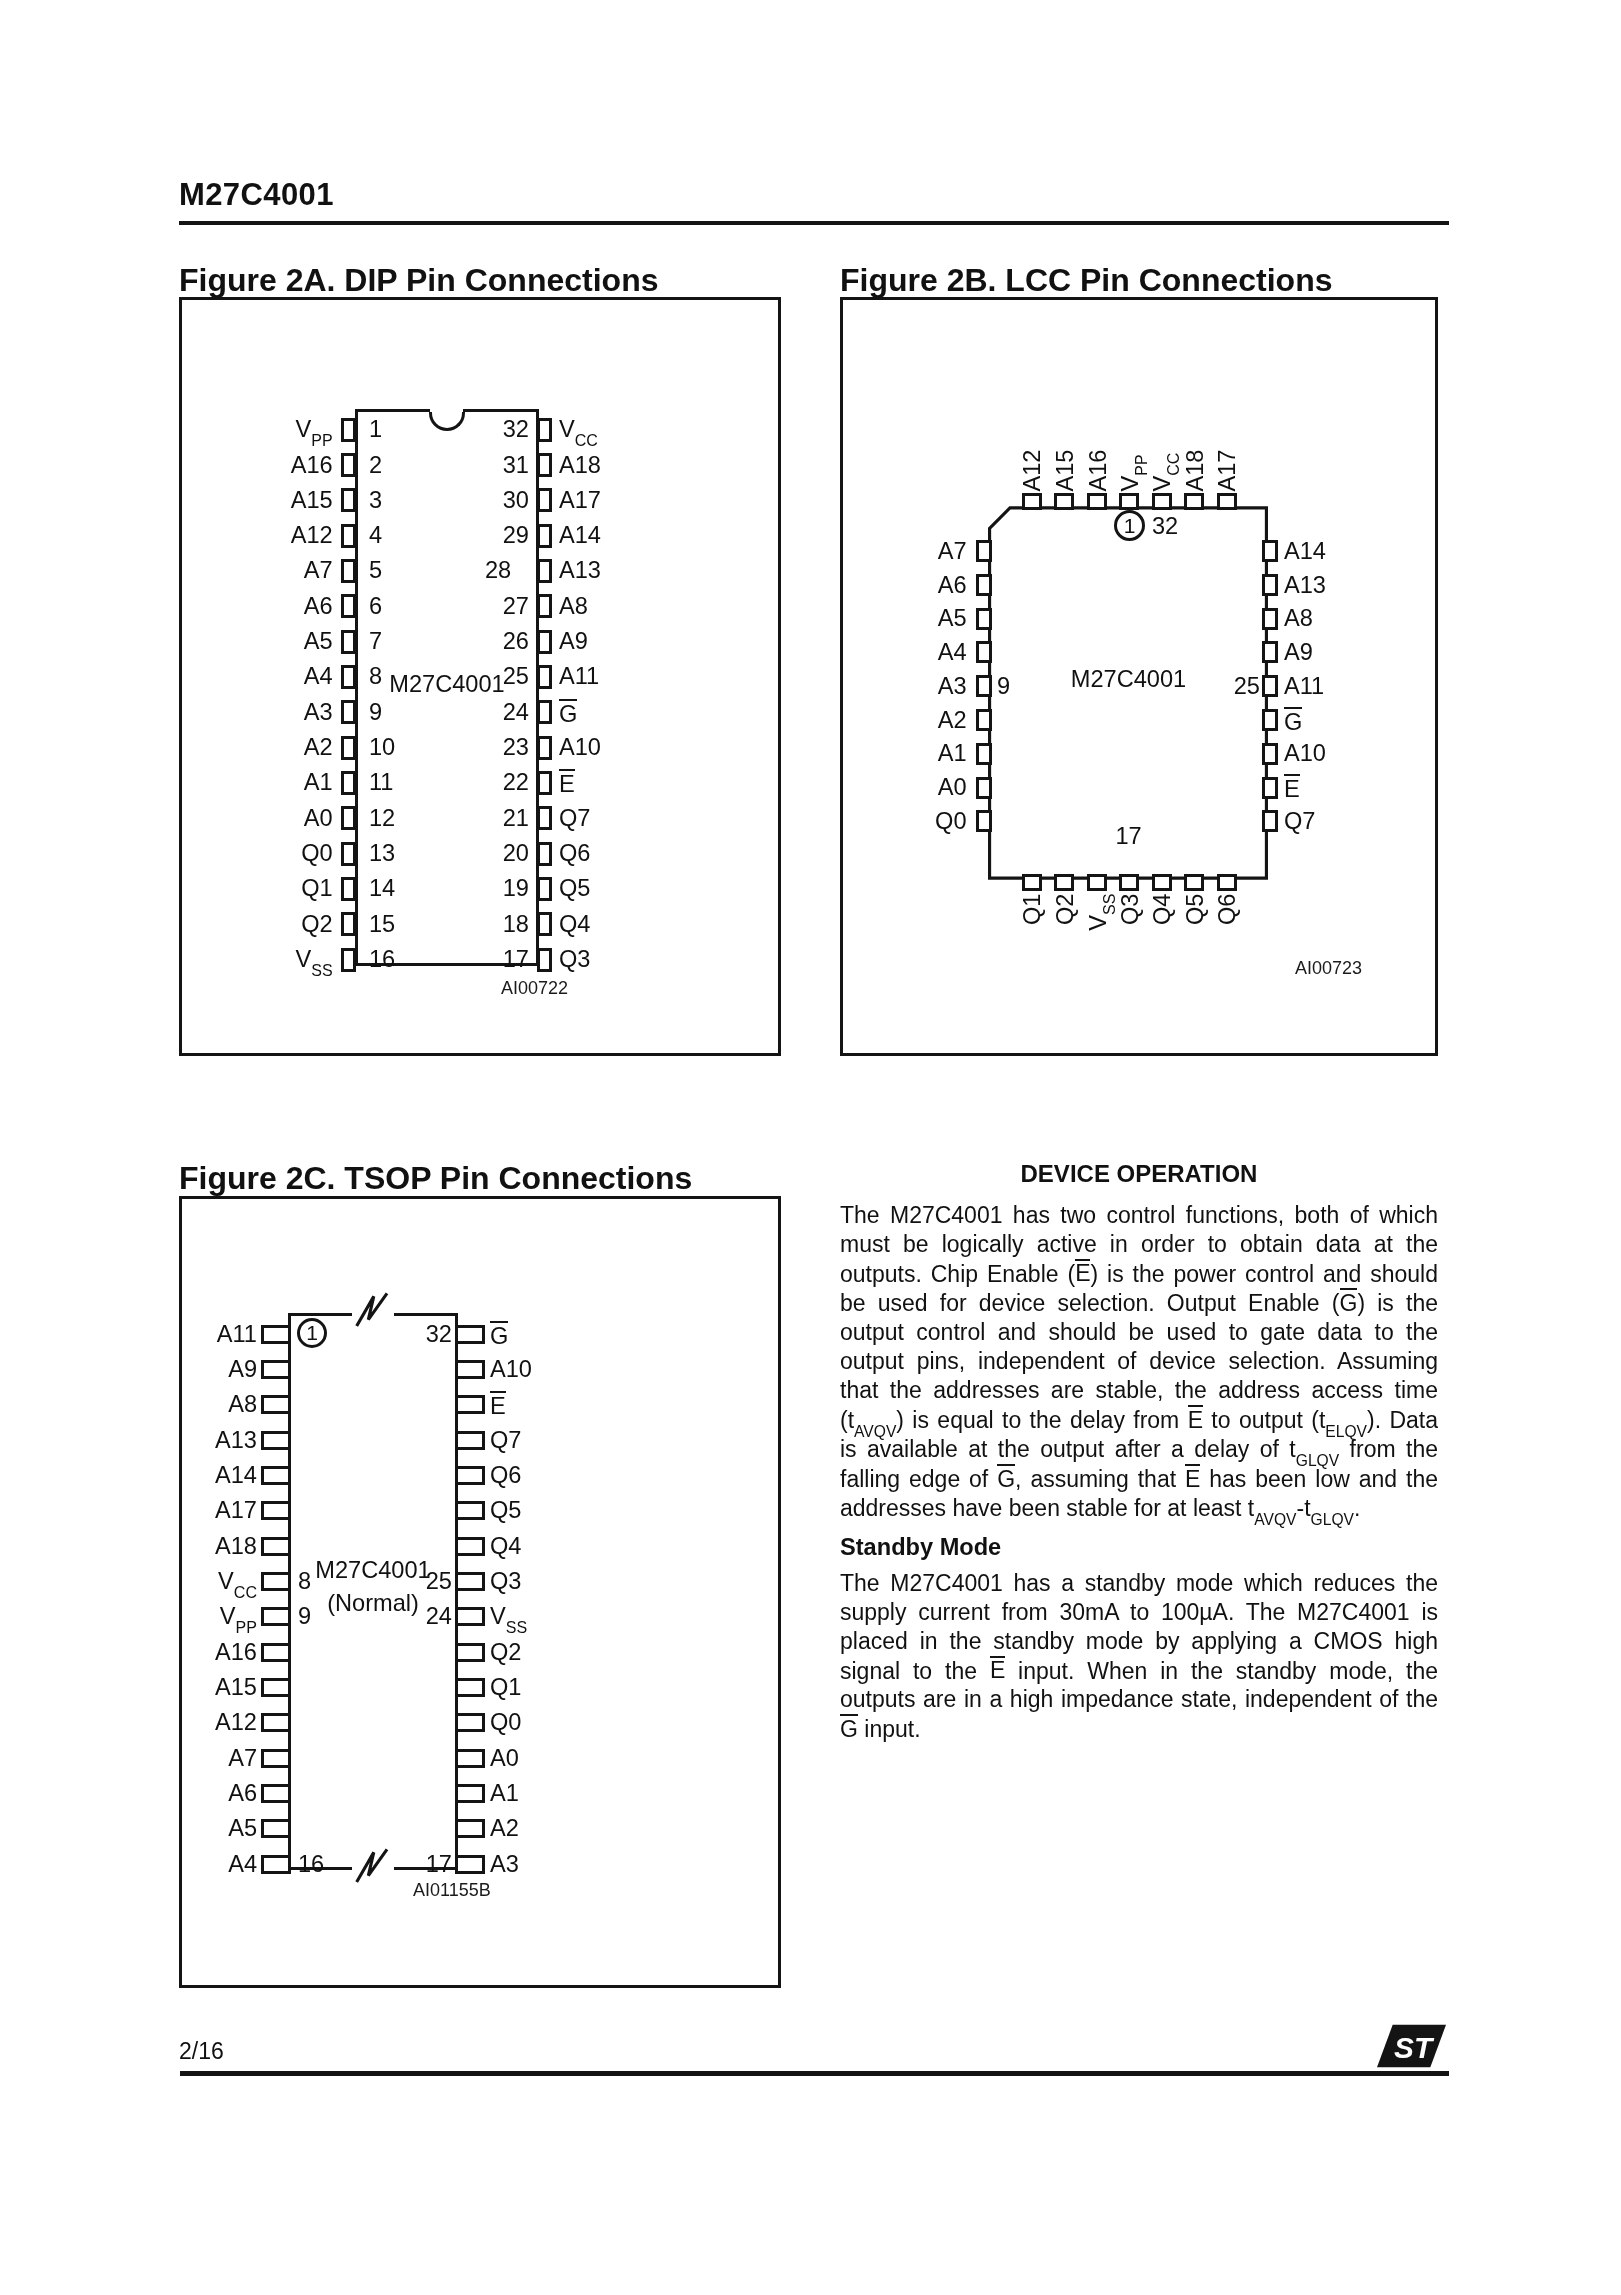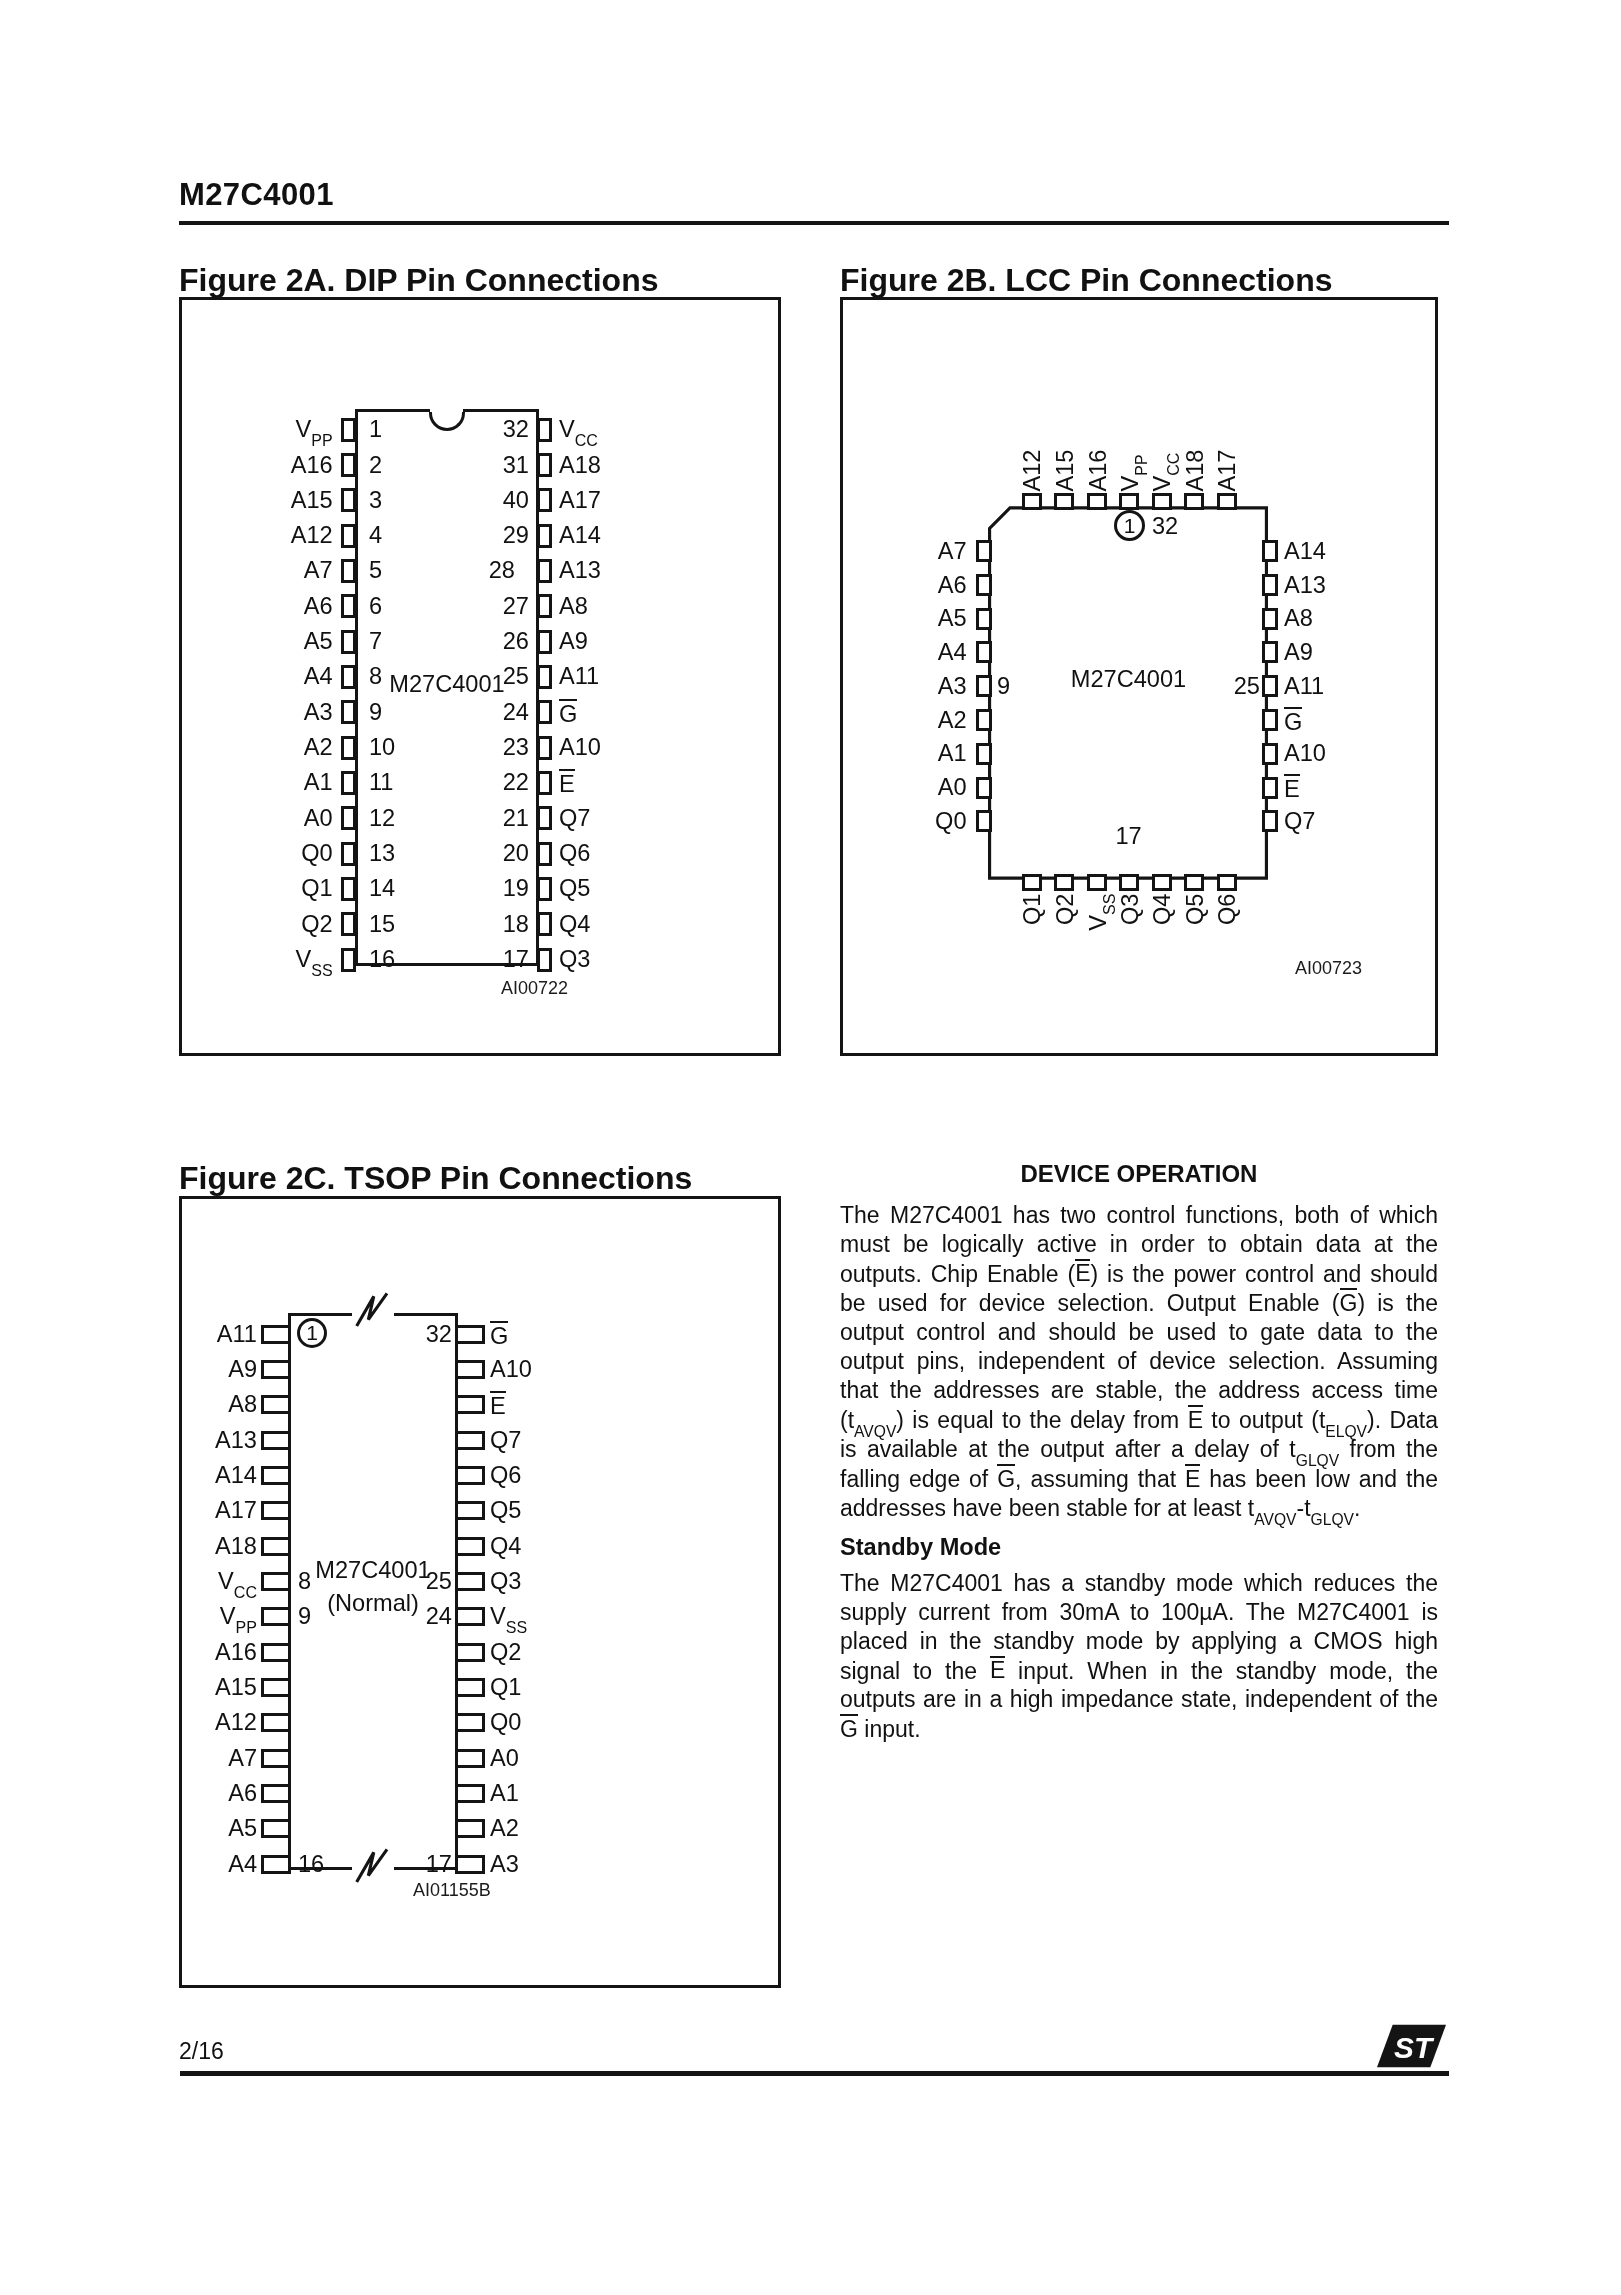--- a/index.html
+++ b/index.html
@@ -57,33 +57,33 @@
       <div class="pintxt" style="left: 377px; top: 116px; position: absolute;">V<sub>CC</sub></div>
       <div class="pintxt" style="left: 15.7px; top: 152px; width: 135px; text-align: right; position: absolute;">A16</div>
       <div class="stub" style="left: 159px; top: 153px; width: 15px; height: 23.6px; position: absolute;"></div>
       <div class="pintxt" style="left: 187px; top: 152px; position: absolute;">2</div>
       <div class="pintxt" style="left: 289px; top: 152px; width: 58px; text-align: right; position: absolute;">31</div>
       <div class="stub" style="left: 355px; top: 153px; width: 15px; height: 23.6px; position: absolute;"></div>
       <div class="pintxt" style="left: 377px; top: 152px; position: absolute;">A18</div>
       <div class="pintxt" style="left: 15.7px; top: 187px; width: 135px; text-align: right; position: absolute;">A15</div>
       <div class="stub" style="left: 159px; top: 188px; width: 15px; height: 23.6px; position: absolute;"></div>
       <div class="pintxt" style="left: 187px; top: 187px; position: absolute;">3</div>
-      <div class="pintxt" style="left: 289px; top: 187px; width: 58px; text-align: right; position: absolute;">40</div>
+      <div class="pintxt" style="left: 289px; top: 187px; width: 58px; text-align: right; position: absolute;">30</div>
       <div class="stub" style="left: 355px; top: 188px; width: 15px; height: 23.6px; position: absolute;"></div>
       <div class="pintxt" style="left: 377px; top: 187px; position: absolute;">A17</div>
       <div class="pintxt" style="left: 15.7px; top: 222px; width: 135px; text-align: right; position: absolute;">A12</div>
       <div class="stub" style="left: 159px; top: 224px; width: 15px; height: 23.6px; position: absolute;"></div>
       <div class="pintxt" style="left: 187px; top: 222px; position: absolute;">4</div>
       <div class="pintxt" style="left: 289px; top: 222px; width: 58px; text-align: right; position: absolute;">29</div>
       <div class="stub" style="left: 355px; top: 224px; width: 15px; height: 23.6px; position: absolute;"></div>
       <div class="pintxt" style="left: 377px; top: 222px; position: absolute;">A14</div>
       <div class="pintxt" style="left: 15.7px; top: 257px; width: 135px; text-align: right; position: absolute;">A7</div>
       <div class="stub" style="left: 159px; top: 259px; width: 15px; height: 23.6px; position: absolute;"></div>
       <div class="pintxt" style="left: 187px; top: 257px; position: absolute;">5</div>
-      <div class="pintxt" style="left: 275px; top: 257px; width: 58px; text-align: right; position: absolute;">28</div>
+      <div class="pintxt" style="left: 287px; top: 257px; width: 58px; text-align: center; position: absolute;">28</div>
       <div class="stub" style="left: 355px; top: 259px; width: 15px; height: 23.6px; position: absolute;"></div>
       <div class="pintxt" style="left: 377px; top: 257px; position: absolute;">A13</div>
       <div class="pintxt" style="left: 15.7px; top: 293px; width: 135px; text-align: right; position: absolute;">A6</div>
       <div class="stub" style="left: 159px; top: 294px; width: 15px; height: 23.6px; position: absolute;"></div>
       <div class="pintxt" style="left: 187px; top: 293px; position: absolute;">6</div>
       <div class="pintxt" style="left: 289px; top: 293px; width: 58px; text-align: right; position: absolute;">27</div>
       <div class="stub" style="left: 355px; top: 294px; width: 15px; height: 23.6px; position: absolute;"></div>
       <div class="pintxt" style="left: 377px; top: 293px; position: absolute;">A8</div>
       <div class="pintxt" style="left: 15.7px; top: 328px; width: 135px; text-align: right; position: absolute;">A5</div>
       <div class="stub" style="left: 159px; top: 330px; width: 15px; height: 23.6px; position: absolute;"></div>

